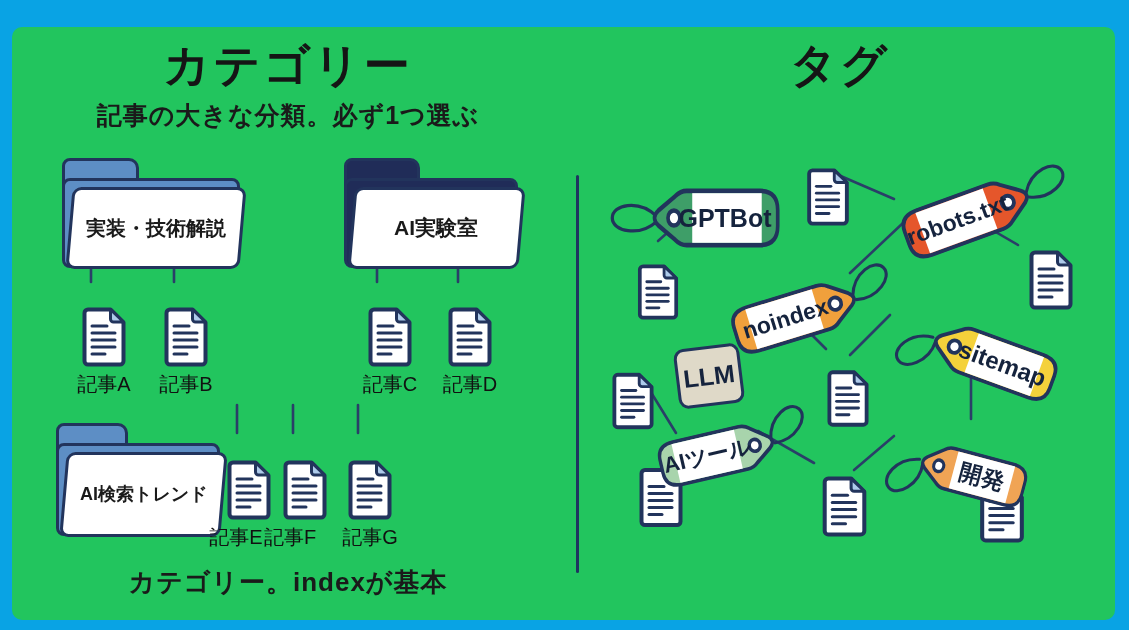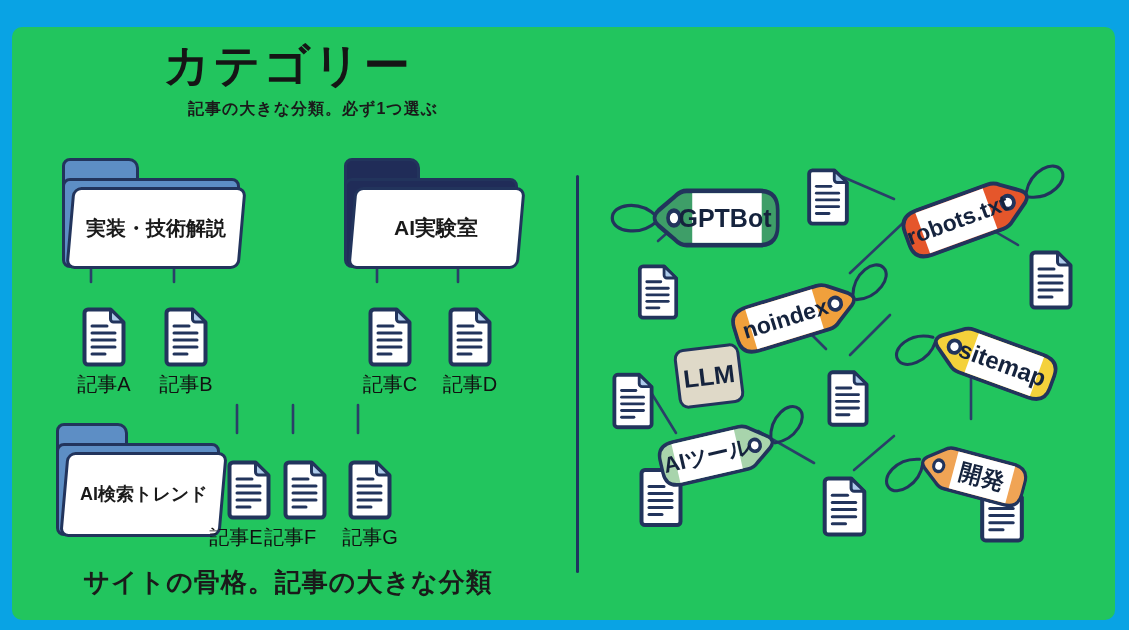--- a/index.html
+++ b/index.html
@@ -10,22 +10,22 @@
   }
   .panel{
     position:absolute;left:12px;top:27px;width:1103px;height:593px;
     background:#D8EBF8;border-radius:10px;
   }
   .col-title{
     position:absolute;text-align:center;font-weight:800;font-size:46px;
     letter-spacing:3px;color:#151515;
   }
   .col-sub{
-    position:absolute;text-align:center;font-weight:700;font-size:16px;
-    color:#1a1a1a;letter-spacing:1px;margin-left:25px;
+    position:absolute;text-align:center;font-weight:700;font-size:25px;
+    color:#1a1a1a;letter-spacing:1px;
   }
   .col-caption{
     position:absolute;text-align:center;font-weight:700;font-size:26px;
     color:#1a1a1a;letter-spacing:1px;
   }
   .divider{
     position:absolute;left:564px;top:148px;width:3px;height:398px;
     background:#1E3560;border-radius:2px;
   }
   
@@ -193,22 +193,23 @@
   <svg class="doc" style="left:271px;top:432px;width:44px;height:62px" viewBox="0 0 44 60">
       <use href="#sym-doc"></use>
     </svg>
   <svg class="doc" style="left:336px;top:432px;width:44px;height:62px" viewBox="0 0 44 60">
       <use href="#sym-doc"></use>
     </svg>
   <div class="doc-label" style="left:184px;top:497px">記事E</div>
   <div class="doc-label" style="left:238px;top:497px">記事F</div>
   <div class="doc-label" style="left:318px;top:497px">記事G</div>
 
-  <div class="col-caption" style="left:0;top:538px;width:552px">サイトの骨格。記事の大きな分類</div>
-
+  <div class="col-caption" style="left:0;top:538px;width:552px">カテゴリー。indexが基本</div>
+
+  <div class="col-title" style="left:553px;top:8px;width:550px">タグ</div>
 
   <svg class="doc" style="left:794px;top:141px;width:44px;height:58px" viewBox="0 0 44 60">
       <use href="#sym-doc"></use>
     </svg>
   <svg class="doc" style="left:1016px;top:223px;width:46px;height:60px" viewBox="0 0 44 60">
       <use href="#sym-doc"></use>
     </svg>
   <svg class="doc" style="left:624px;top:237px;width:44px;height:56px" viewBox="0 0 44 60">
       <use href="#sym-doc"></use>
     </svg>

